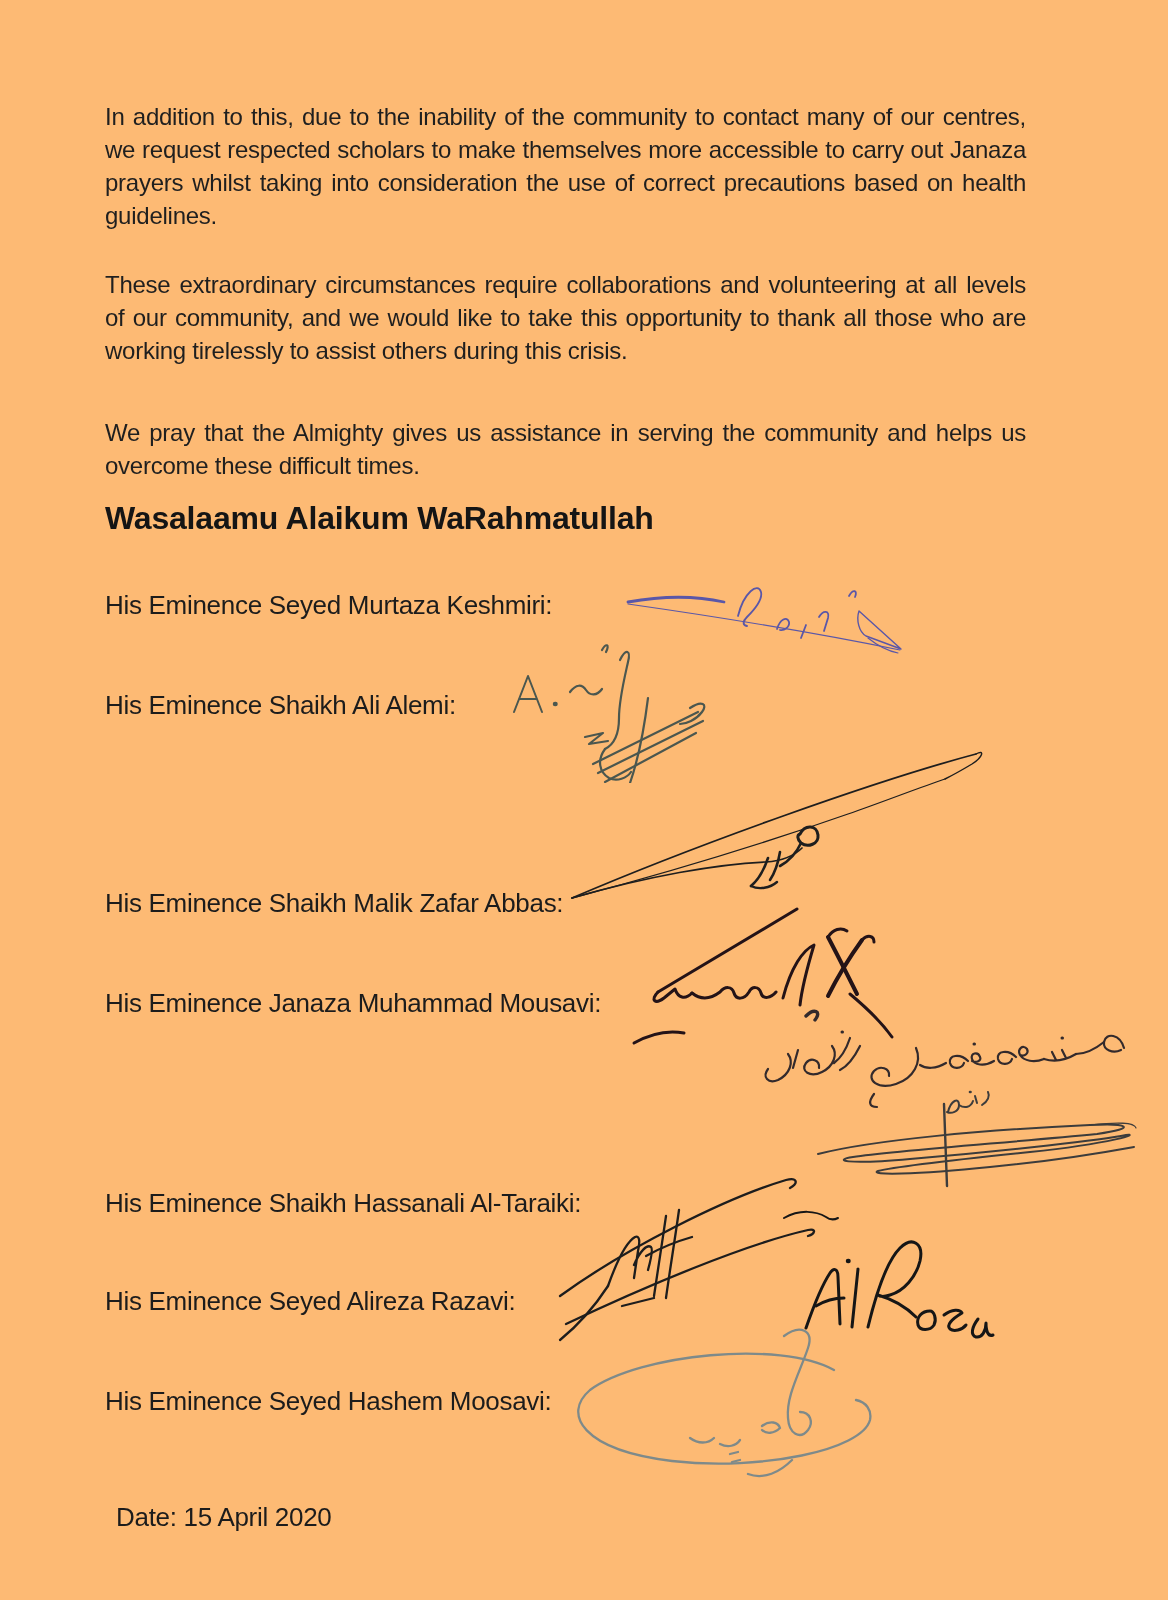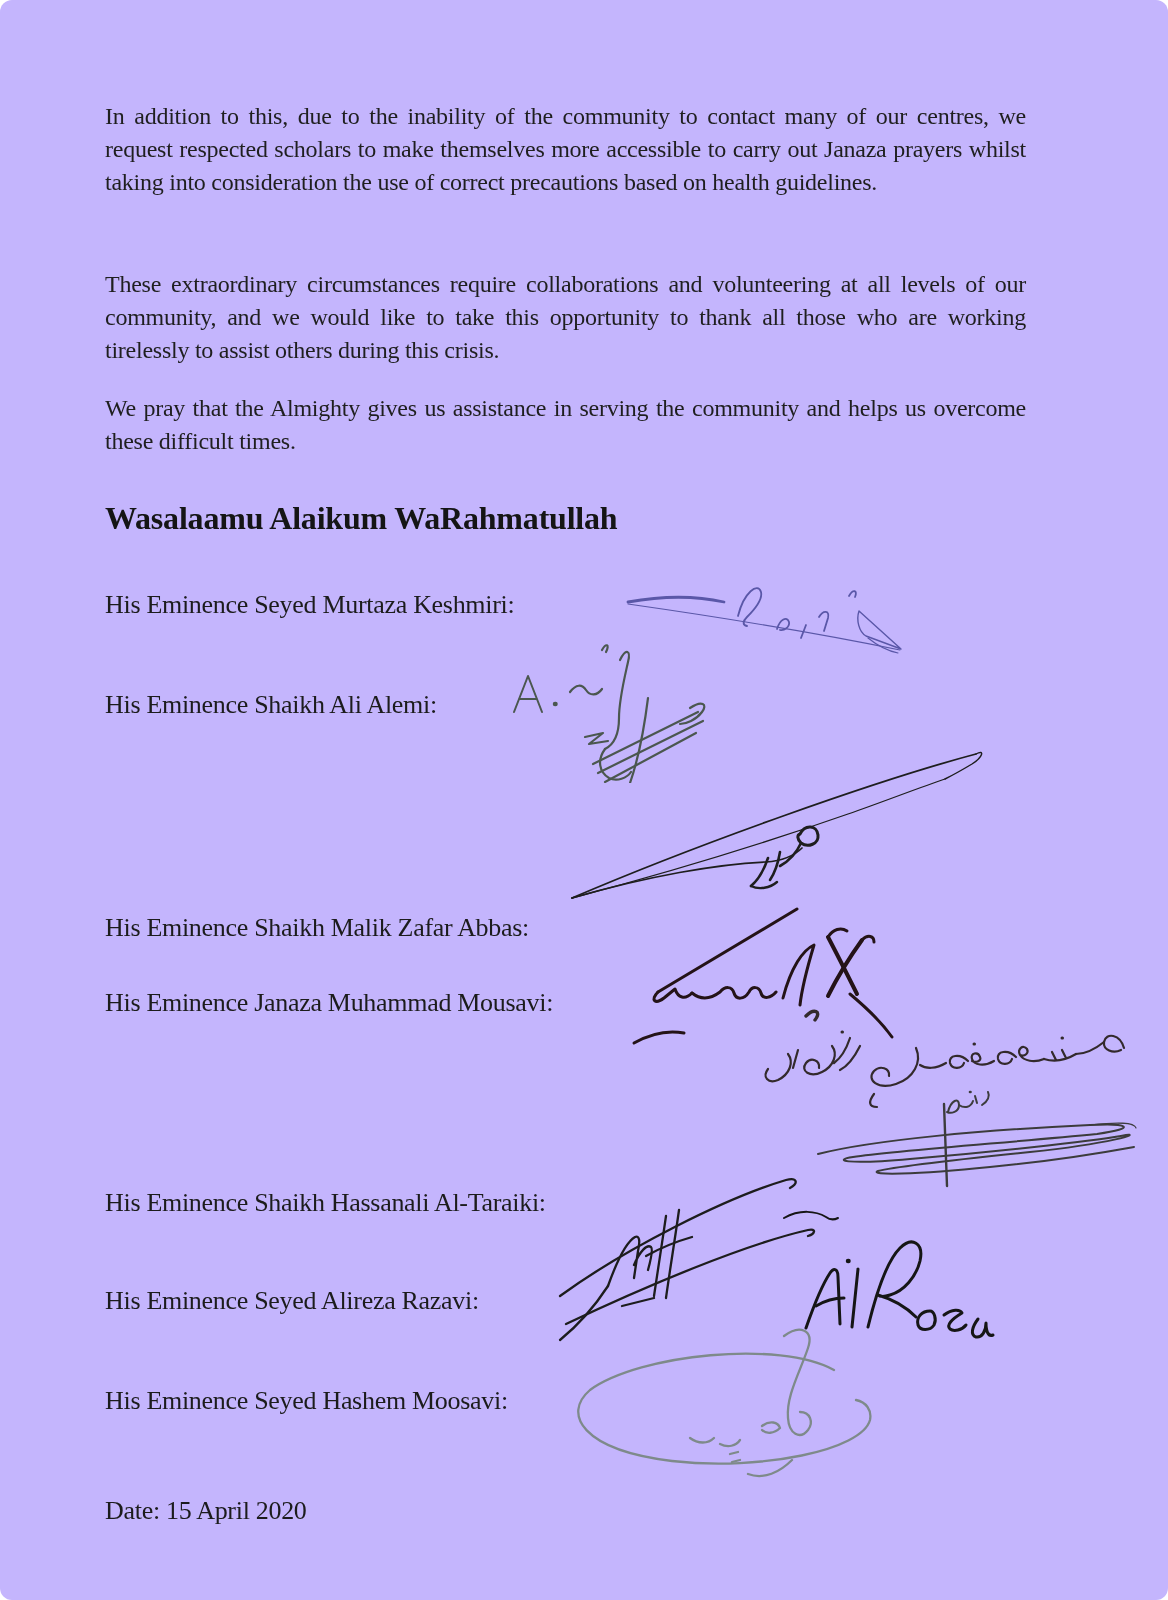--- a/index.html
+++ b/index.html
@@ -1,24 +1,23 @@
 <!DOCTYPE html>
 <html><head>
 <meta charset="utf-8">
 <style>
   html,body{margin:0;padding:0;background:#ffffff;}
   .page{
     position:relative;
     width:1168px;
     height:1600px;
-    background:#c4b5fd;
-    font-family:Liberation Serif, serif;
+    background:#fdba74;
+    font-family:Liberation Sans, sans-serif;
     color:#1f1f1f;
     overflow:hidden;
-    border-radius:12px;
   }
   .para{
     position:absolute;
     left:105px;
     width:921px;
     font-size:24px;
     line-height:33px;
     letter-spacing:-0.25px;
     text-align:justify;
     color:#1f1f1f;
@@ -34,48 +33,49 @@
   .sig-label{
     position:absolute;
     left:105px;
     font-size:26px;
     letter-spacing:-0.3px;
     color:#1c1c1c;
     white-space:nowrap;
   }
   .date-line{
     position:absolute;
-    left:105px;
+    left:116px;
     font-size:26px;
     letter-spacing:-0.3px;
     color:#1c1c1c;
+    margin-top:6px;
   }
   .sig{
     position:absolute;
   }
   .sig path{
     fill:none;
     stroke-linecap:round;
     stroke-linejoin:round;
   }
 </style>
 </head>
 <body>
 
 <div class="page">
 
   <div class="para" style="top:100px;">In addition to this, due to the inability of the community to contact many of our centres, we request respected scholars to make themselves more accessible to carry out Janaza prayers whilst taking into consideration the use of correct precautions based on health guidelines.</div>
   <div class="para" style="top:268px;">These extraordinary circumstances require collaborations and volunteering at all levels of our community, and we would like to take this opportunity to thank all those who are working tirelessly to assist others during this crisis.</div>
-  <div class="para" style="top:392px;">We pray that the Almighty gives us assistance in serving the community and helps us overcome these difficult times.</div>
+  <div class="para" style="top:416px;">We pray that the Almighty gives us assistance in serving the community and helps us overcome these difficult times.</div>
 
   <div class="salutation" style="top:500px;">Wasalaamu Alaikum WaRahmatullah</div>
 
   <div class="sig-label" style="top:590px;">His Eminence Seyed Murtaza Keshmiri:</div>
   <div class="sig-label" style="top:690px;">His Eminence Shaikh Ali Alemi:</div>
-  <div class="sig-label" style="top:888px;margin-top:25px;">His Eminence Shaikh Malik Zafar Abbas:</div>
+  <div class="sig-label" style="top:888px;">His Eminence Shaikh Malik Zafar Abbas:</div>
   <div class="sig-label" style="top:988px;">His Eminence Janaza Muhammad Mousavi:</div>
   <div class="sig-label" style="top:1188px;">His Eminence Shaikh Hassanali Al-Taraiki:</div>
   <div class="sig-label" style="top:1286px;">His Eminence Seyed Alireza Razavi:</div>
   <div class="sig-label" style="top:1386px;">His Eminence Seyed Hashem Moosavi:</div>
 
   <svg class="sig" style="left:612px;top:572px;" width="300" height="85" viewBox="0 0 300 85">
     <g stroke="#5a57a8" fill="none">
       <path d="M16,30 C55,23 85,24 112,30" stroke-width="2.8"></path>
       <path d="M16,32 C100,44 200,60 288,78" stroke-width="1.1"></path>
       <path d="M126,44 C132,20 146,10 149,20 C151,28 142,38 135,45 C131,49 130,53 135,54" stroke-width="1.8"></path>

